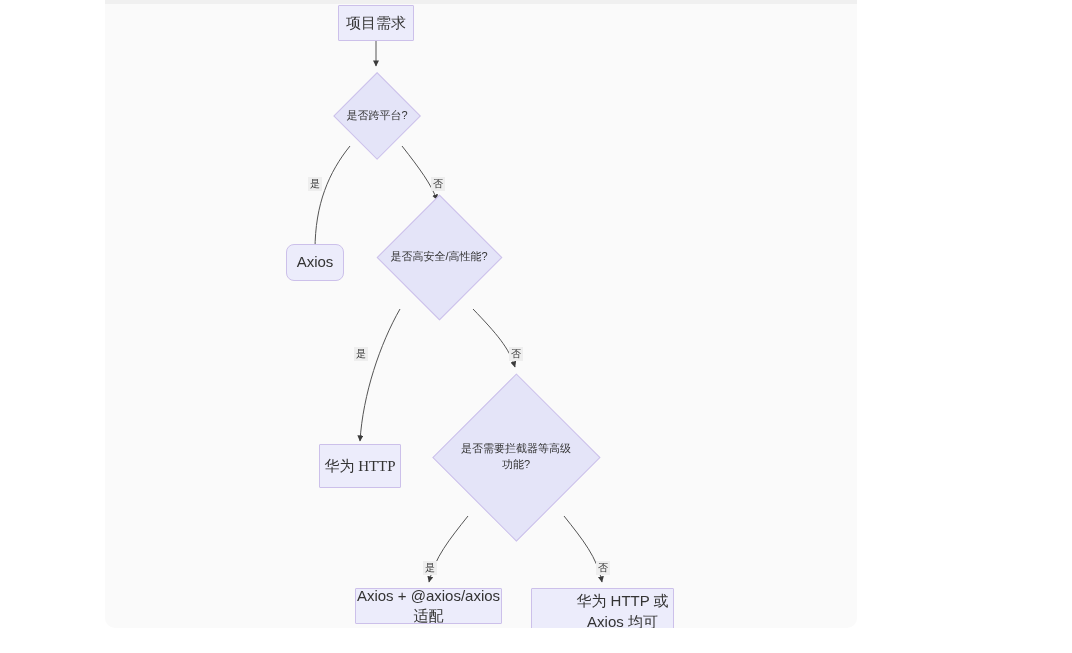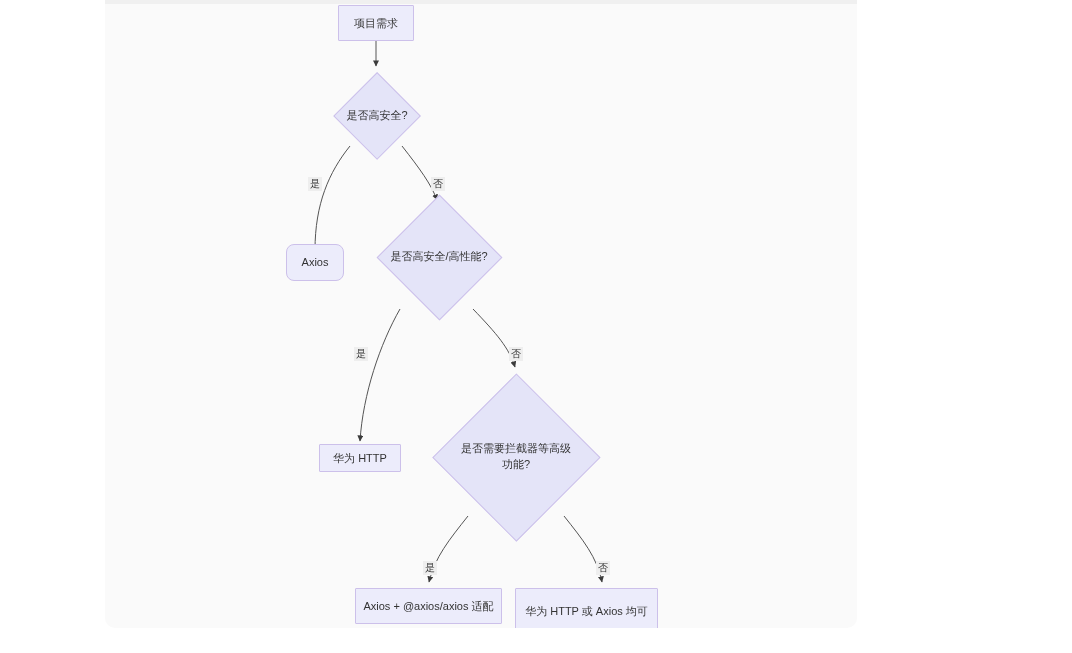--- a/index.html
+++ b/index.html
@@ -51,23 +51,23 @@
     width: 752px;
     height: 624px;
     overflow: visible;
   }
   .node {
     position: absolute;
     box-sizing: border-box;
     display: flex;
     align-items: center;
     justify-content: center;
-    text-align: left;
+    text-align: center;
     color: #333333;
-    font-size: 11px;
+    font-size: 15px;
     line-height: 1.35;
   }
   .node.rect {
     background: #ececfb;
     border: 1px solid #ccc0ea;
     border-radius: 1px;
   }
   .diamond-shape {
     position: absolute;
     left: 0;
@@ -137,46 +137,46 @@
           <path d="M459,512 C478,536 492,553 497,578" marker-end="url(#arrow)"></path>
         </g>
       </svg>
 
       <div class="node rect" style="left:233px; top:1px; width:76px; height:36px;">
         <span>项目需求</span>
       </div>
 
       <div class="diamond-wrap" style="left:228px; top:68px; width:88px; height:88px;">
         <div class="diamond-shape" style="left:12.9px; top:12.9px; width:62.2px; height:62.2px;"></div>
-        <div class="diamond-label">是否高安全?</div>
+        <div class="diamond-label">是否跨平台?</div>
       </div>
 
       <div class="node rect" style="left:181px; top:240px; width:58px; height:37px;border-radius:8px;">
         <span>Axios</span>
       </div>
 
       <div class="diamond-wrap" style="left:271px; top:190px; width:126px; height:126px;">
         <div class="diamond-shape" style="left:18.5px; top:18.5px; width:89px; height:89px;"></div>
         <div class="diamond-label">是否高安全/高性能?</div>
       </div>
 
-      <div class="node rect" style="left:214px; top:440px; width:82px; height:28px;">
+      <div class="node rect" style="left:214px; top:440px; width:82px; height:44px;font-family:Liberation Serif, serif;">
         <span>华为 HTTP</span>
       </div>
 
       <div class="diamond-wrap" style="left:327px; top:369px; width:168px; height:168px;">
         <div class="diamond-shape" style="left:24.6px; top:24.6px; width:118.8px; height:118.8px;"></div>
         <div class="diamond-label">是否需要拦截器等高级功能?</div>
       </div>
 
       <div class="node rect" style="left:250px; top:584px; width:147px; height:36px;">
         <span>Axios + @axios/axios 适配</span>
       </div>
 
-      <div class="node rect" style="left:410px; top:584px; width:143px; height:47px;">
+      <div class="node rect" style="left:426px; top:584px; width:143px; height:47px;padding-left:40px;">
         <span>华为 HTTP 或 Axios 均可</span>
       </div>
 
       <div class="edge-label" style="left:203px; top:173px;">是</div>
       <div class="edge-label" style="left:326px; top:173px;">否</div>
 
       <div class="edge-label" style="left:249px; top:343px;">是</div>
       <div class="edge-label" style="left:404px; top:343px;">否</div>
 
       <div class="edge-label" style="left:318px; top:557px;">是</div>

